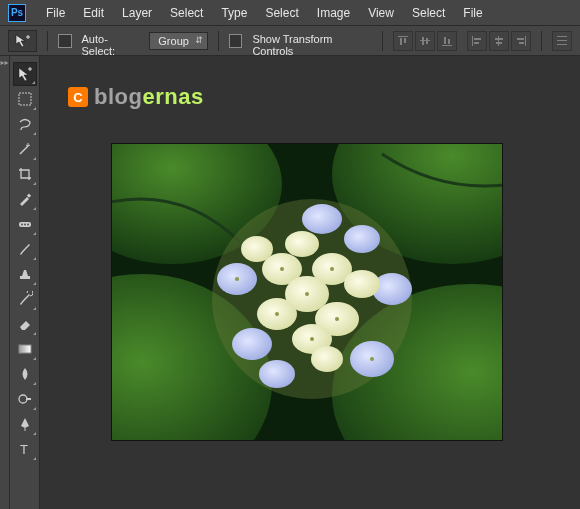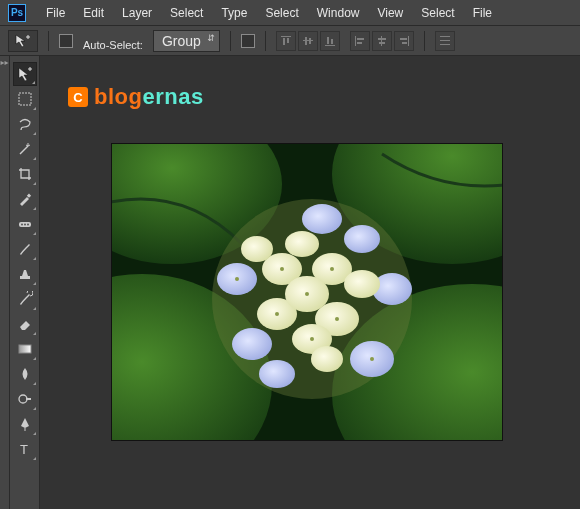--- a/index.html
+++ b/index.html
@@ -7,74 +7,75 @@
 
 .menubar { height: 26px; background: #454545; display: flex; align-items: center; padding: 0 8px; gap: 2px; border-bottom: 1px solid #2a2a2a; }
 .ps-icon { width: 18px; height: 18px; background: #0b0d29; border: 1px solid #3fa9f5; color: #3fa9f5; font-size: 10px; font-weight: bold; display: flex; align-items: center; justify-content: center; margin-right: 10px; }
 .menu-item { color: #e6e6e6; font-size: 12px; padding: 3px 8px; cursor: pointer; }
 
 .optbar { height: 30px; background: #454545; display: flex; align-items: center; padding: 0 8px; gap: 10px; border-bottom: 1px solid #2a2a2a; }
 .tool-ind { width: 30px; height: 22px; display: flex; align-items: center; justify-content: center; border: 1px solid #2a2a2a; background: #3c3c3c; }
 .vsep { width: 1px; height: 20px; background: #2a2a2a; }
 .chk { width: 14px; height: 14px; border: 1px solid #8a8a8a; background: #333; display: inline-block; }
 .label { color: #e6e6e6; font-size: 11px; margin-top: 9px; }
-.dropdown { background: #5c5c5c; border: 1px solid #2a2a2a; color: #e6e6e6; font-size: 14px; padding: 2px 18px 2px 8px; position: relative; }
+.dropdown { background: #5c5c5c; border: 1px solid #2a2a2a; color: #e6e6e6; font-size: 11px; padding: 2px 18px 2px 8px; position: relative; }
 .dropdown::after { content: "⇵"; position: absolute; right: 4px; top: 2px; font-size: 9px; color: #ccc; }
 .align-btns { display: flex; gap: 2px; }
 .align-btn { width: 20px; height: 20px; border: 1px solid #333; background: #424242; display: flex; align-items: center; justify-content: center; }
 .align-btn svg { opacity: .5; }
 
 .main { display: flex; height: calc(509px - 56px); }
 .toolpanel { width: 10px; background: #454545; border-right: 1px solid #2a2a2a; }
 .toolpanel .grip { color: #999; font-size: 8px; text-align: center; padding-top: 2px; }
 .toolbox { width: 30px; background: #454545; display: flex; flex-direction: column; gap: 1px; padding-top: 6px; align-items: center; border-right: 1px solid #2a2a2a; }
 .tbtn { width: 24px; height: 24px; display: flex; align-items: center; justify-content: center; cursor: pointer; position: relative; }
 .tbtn.sel { background: #2c2c2c; border: 1px solid #222; }
 .tbtn .tri { position: absolute; right: 1px; bottom: 1px; width: 0; height: 0; border-left: 3px solid transparent; border-bottom: 3px solid #999; }
 
 .canvas { flex: 1; background: #333333; position: relative; }
 .brand { position: absolute; top: 28px; left: 28px; display: flex; align-items: center; gap: 6px; }
 .brand-badge { width: 20px; height: 20px; background: #ff7a00; border-radius: 3px; display: flex; align-items: center; justify-content: center; color: #fff; font-weight: bold; font-size: 13px; }
 .brand-text { font-size: 22px; font-weight: bold; letter-spacing: .5px; }
-.brand-text .p1 { color: #f97316; text-align: center; }
-.brand-text .p2 { color: #5eead4; text-align: center; }
+.brand-text .p1 { color: #a3a3a3; text-align: center; }
+.brand-text .p2 { color: #bef264; text-align: center; }
 
 .imgwrap { position: absolute; top: 88px; left: 72px; width: 390px; height: 296px; box-shadow: 0 0 0 1px #111; overflow: hidden; background: #1a3a1a; }
 .imgwrap svg { width: 100%; height: 100%; display: block; }
 </style>
 </head>
 <body>
 
 <div class="menubar">
   <div class="ps-icon">Ps</div>
   <div class="menu-item">File</div>
   <div class="menu-item">Edit</div>
   <div class="menu-item">Layer</div>
   <div class="menu-item">Select</div>
   <div class="menu-item">Type</div>
   <div class="menu-item">Select</div>
-  <div class="menu-item">Window</div>
+  <div class="menu-item">Image</div>
   <div class="menu-item">View</div>
   <div class="menu-item">Select</div>
   <div class="menu-item">File</div>
 </div>
 
 <div class="optbar">
   <div class="tool-ind">
     <svg width="16" height="14" viewBox="0 0 16 14">
         <path d="M1 1 L1 10 L4 8 L7 13 L9 12 L6 7 L10 7 Z" fill="#ddd" stroke="#111" stroke-width=".6"></path>
         <path d="M11 3 H15 M13 1 V5" stroke="#ddd" stroke-width="1"></path>
       </svg>
   </div>
   <div class="vsep"></div>
   <span class="chk"></span>
   <span class="label">Auto-Select:</span>
   <div class="dropdown">Group</div>
   <div class="vsep"></div>
   <span class="chk"></span>
+  <span class="label">Show Transform Controls</span>
   <div class="vsep"></div>
   <div class="align-btns">
     <div class="align-btn">
         <svg width="12" height="12">
           <rect x="1" y="1" width="10" height="1" fill="#bbb"></rect>
           <rect x="3" y="3" width="2" height="7" fill="#bbb"></rect>
           <rect x="7" y="3" width="2" height="5" fill="#bbb"></rect>
         </svg>
       </div>
     <div class="align-btn">

